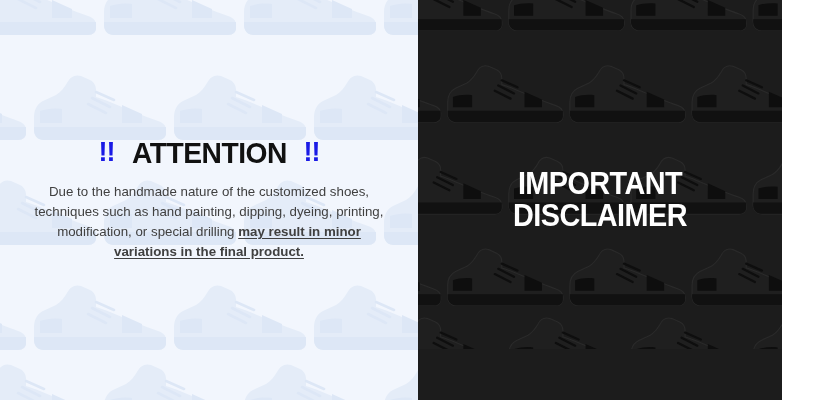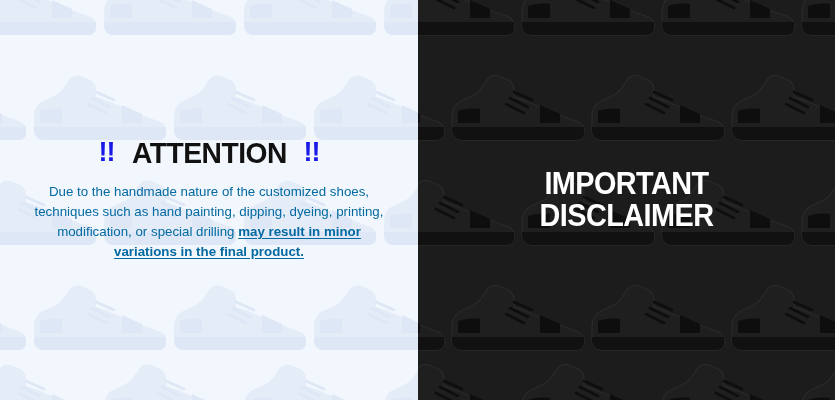--- a/index.html
+++ b/index.html
@@ -19,21 +19,21 @@
   
   .panel {
     position:relative;
     height:400px;
     overflow:hidden;
     display:flex;
     align-items:center;
     justify-content:center;
   }
   .panel-left  { width:418px; background:#f2f6fd; }
-  .panel-right { width:417px; background:#1c1c1c; }
+  .panel-right { width:364px; background:#1c1c1c; }
 
   .pattern {
     position:absolute;
     inset:0;
     z-index:0;
     pointer-events:none;
   }
 
   .panel-content {
     position:relative;
@@ -80,21 +80,21 @@
     transform-origin:center;
   }
   .heading-right div { white-space:nowrap; }
 
   
   .body-copy {
     font-size:13.3px;
     line-height:1.52;
     margin-top:14px;
   }
-  .panel-left .body-copy  { color:#0369a1; }
+  .panel-left .body-copy  { color:#404040; }
   .panel-right .body-copy { color:#ffffff; margin-top:13px; }
 
   .emph {
     font-weight:700;
     text-decoration:underline;
     text-underline-offset:2px;
   }
 </style>
 </head>
 <body>

